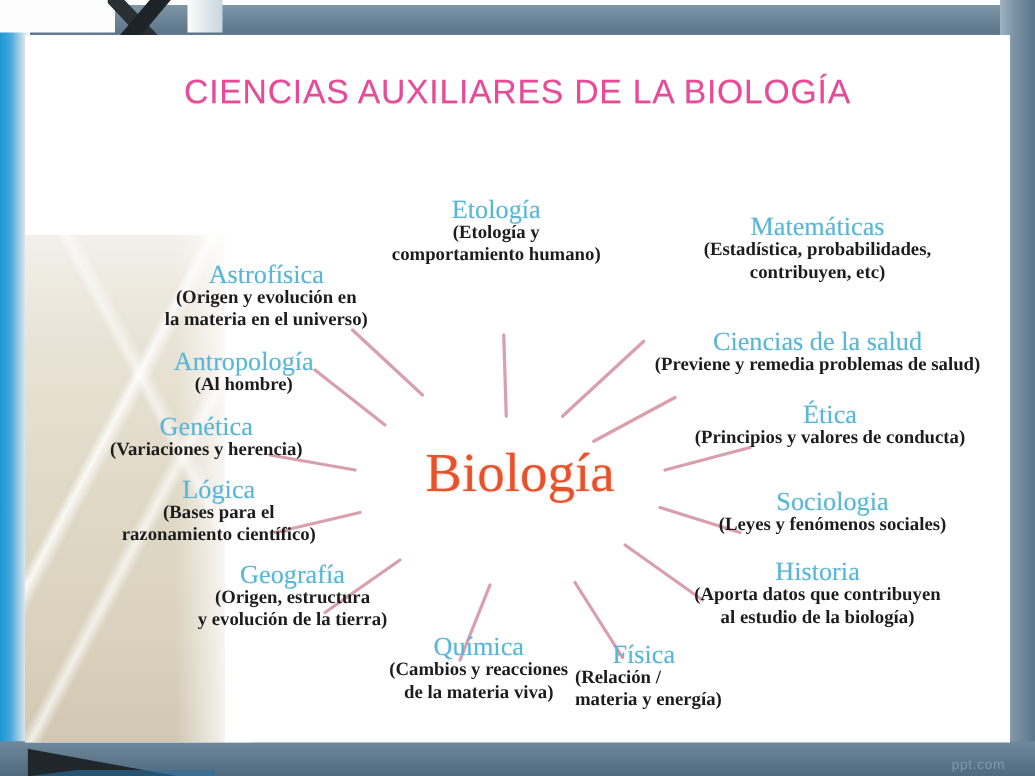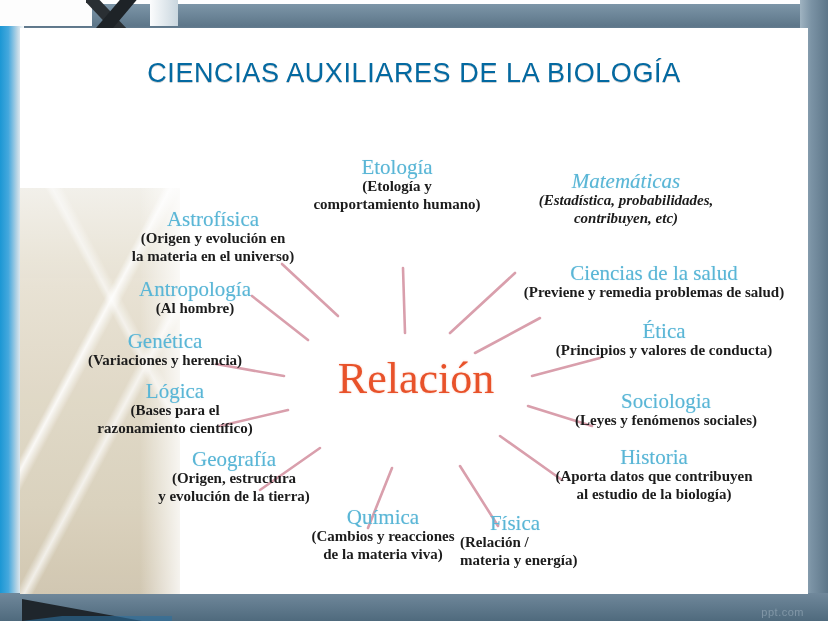--- a/index.html
+++ b/index.html
@@ -63,21 +63,21 @@
   }
   .photo-fade{
     position:absolute;left:120px;top:160px;width:60px;height:406px;
     background:linear-gradient(to right, rgba(255,255,255,0), #ffffff 85%);
   }
 
   
   .title{
     position:absolute;left:0;top:30px;width:788px;text-align:center;
     font-family:"Liberation Sans", sans-serif;
-    font-size:27px;letter-spacing:.6px;color:#0369a1;
+    font-size:27px;letter-spacing:.6px;color:#ec4899;
     text-shadow:0 1px 0 rgba(120,120,120,.35);
   }
 
   
   .diagram{position:absolute;left:0;top:0;width:788px;height:566px;}
   .spokes{position:absolute;left:0;top:0;}
 
   .center-term{
     position:absolute;left:286px;top:325px;width:220px;text-align:center;
     font-size:44px;color:#e8522a;
@@ -160,29 +160,29 @@
           <line x1="300" y1="420" x2="240" y2="462"></line>
 
           <line x1="268" y1="382" x2="200" y2="398"></line>
           <line x1="264" y1="348" x2="196" y2="336"></line>
 
           <line x1="288" y1="312" x2="232" y2="268"></line>
           <line x1="318" y1="288" x2="262" y2="236"></line>
         </g>
       </svg>
 
-      <div class="center-term">Relación</div>
+      <div class="center-term">Biología</div>
 
       <div class="node ta-c" style="left:262px;top:128px;width:230px;">
         <div class="term">Etología</div>
         <div class="desc">(Etología y</div>
         <div class="desc">comportamiento humano)</div>
       </div>
 
-      <div class="node ta-c" style="left:448px;top:142px;width:316px;font-style:italic;">
+      <div class="node ta-c" style="left:476px;top:142px;width:316px;">
         <div class="term">Matemáticas</div>
         <div class="desc">(Estadística, probabilidades,</div>
         <div class="desc">contribuyen, etc)</div>
       </div>
 
       <div class="node ta-c" style="left:480px;top:234px;width:308px;">
         <div class="term">Ciencias de la salud</div>
         <div class="desc">(Previene y remedia problemas de salud)</div>
       </div>
 

